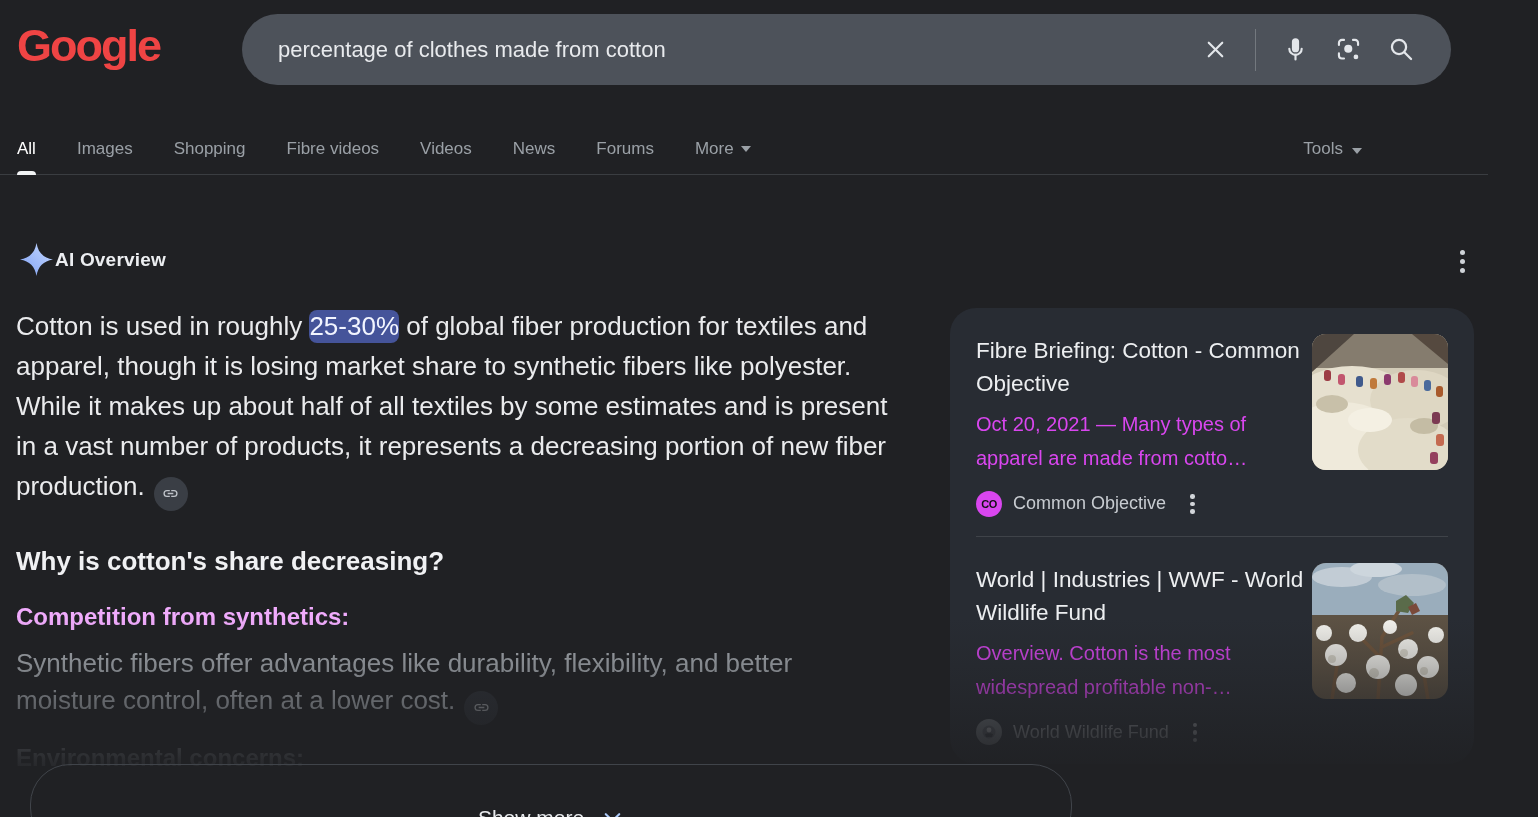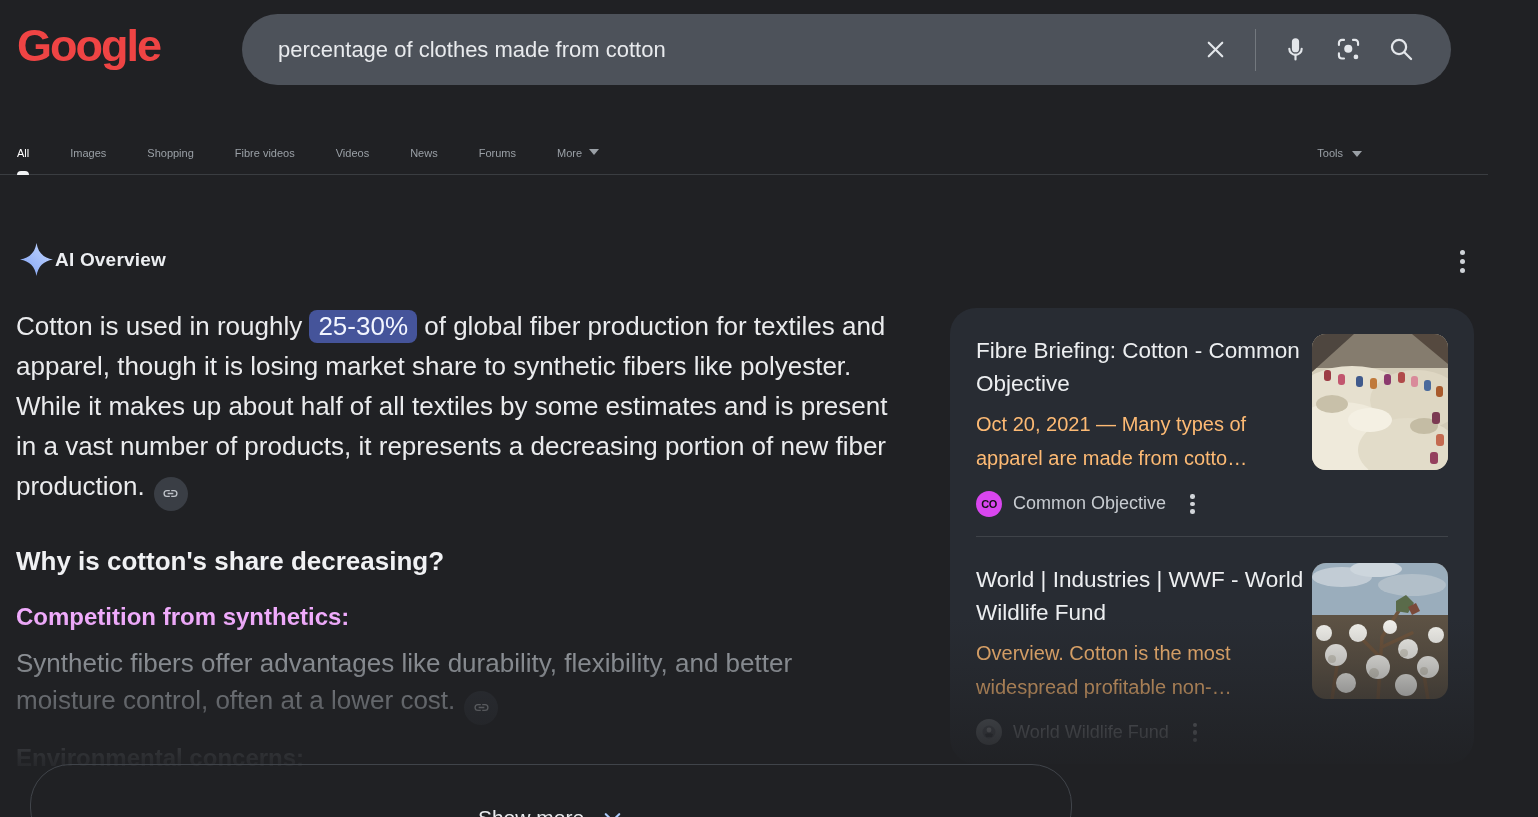--- a/index.html
+++ b/index.html
@@ -25,41 +25,41 @@
     white-space:nowrap; overflow:hidden;
   }
   .search-icons { display:flex; align-items:center; gap:26px; padding-right:36px; }
   .sicon { width:27px; height:27px; color:#e3e6ea; cursor:pointer; display:block; }
   .search-divider { width:1px; height:42px; background:#73787e; }
   
   .tabbar {
     position:absolute; left:0; top:122px; width:1488px; height:53px;
     border-bottom:1px solid #3a3d41;
     display:flex; align-items:flex-end; padding-left:17px;
-    font-size:11px; color:#9aa0a6;
+    font-size:17px; color:#9aa0a6;
   }
   .tab { position:relative; margin-right:41px; padding-bottom:15px; cursor:pointer; white-space:nowrap; }
   .tab.active { color:#fff; }
   .tab.active::after {
     content:""; position:absolute; left:0; right:0; bottom:-1px; height:4px;
     background:#f1f3f4; border-radius:4px 4px 0 0;
   }
   .tab .tri { display:inline-block; margin-left:7px; vertical-align:2px; }
   .tools-tab { position:absolute; right:126px; bottom:0; padding-bottom:15px; cursor:pointer; color:#9aa0a6; }
   
   .aio-head { position:absolute; left:20px; top:243px; display:flex; align-items:center; gap:2px; }
   .sparkle { width:33px; height:33px; display:block; }
   .aio-title { font-size:19px; font-weight:700; color:#eceef1; letter-spacing:.2px; }
   .aio-kebab { position:absolute; left:1448px; top:244px; width:28px; height:34px; display:flex; align-items:center; justify-content:center; cursor:pointer; }
   .kebab-dots { display:flex; flex-direction:column; gap:4px; }
   .kebab-dots i { width:5px; height:5px; border-radius:50%; background:#cfd3d8; }
   
   .answer { position:absolute; left:16px; top:306px; width:880px; font-size:26px; line-height:40px; color:#eaebed; z-index:1; }
   .hl-chip {
-    background:#45549a; color:#f2f5ff; border-radius:8px; padding:1px 9px 2px;
+    background:#45549a; color:#f2f5ff; border-radius:8px; padding:1px 0 2px;
   }
   .link-badge {
     display:inline-flex; width:34px; height:34px; border-radius:50%;
     background:#3a3e45; align-items:center; justify-content:center;
     vertical-align:-7px; margin-left:9px; cursor:pointer;
   }
   .link-badge svg { width:17px; height:17px; color:#bfc3c9; }
   .q-heading { position:absolute; left:16px; top:546px; font-size:26px; font-weight:700; color:#f0f1f3; z-index:1; }
   .sub-heading { position:absolute; left:16px; top:603px; font-size:24px; font-weight:700; color:#f0abfc; z-index:1; }
   .faded-para { position:absolute; left:16px; top:645px; width:880px; font-size:26px; line-height:37px; color:#a7acb2; z-index:1; }
@@ -81,21 +81,21 @@
   .show-more-label { font-size:21px; color:#e8eaed; }
   .show-more-inner svg { width:23px; height:23px; color:#aecbfa; }
   
   .sources-panel {
     position:absolute; left:950px; top:308px; width:524px; height:456px;
     background:#282c33; border-radius:26px; z-index:1; overflow:hidden;
   }
   .src-card { display:flex; padding:26px 26px 18px 26px; }
   .src-text { flex:1; min-width:0; }
   .src-title { font-size:22.5px; line-height:33px; color:#eceef0; margin-bottom:7px; cursor:pointer; }
-  .src-snippet { font-size:20px; line-height:34px; color:#fdba74; }
+  .src-snippet { font-size:20px; line-height:34px; color:#d946ef; }
   .src-meta { display:flex; align-items:center; gap:11px; margin-top:15px; }
   .src-favicon {
     width:26px; height:26px; border-radius:50%; background:#d946ef; color:#111;
     display:flex; align-items:center; justify-content:center;
     font-size:11px; font-weight:700; letter-spacing:-.5px; flex:none;
   }
   .src-favicon.dim { background:#9aa0a6; color:#3a3e44; }
   .src-name { font-size:18px; color:#c8ccd1; cursor:pointer; }
   .src-kebab { margin-left:9px; display:flex; flex-direction:column; gap:3px; cursor:pointer; padding:4px; }
   .src-kebab i { width:4.5px; height:4.5px; border-radius:50%; background:#d2d5da; }

